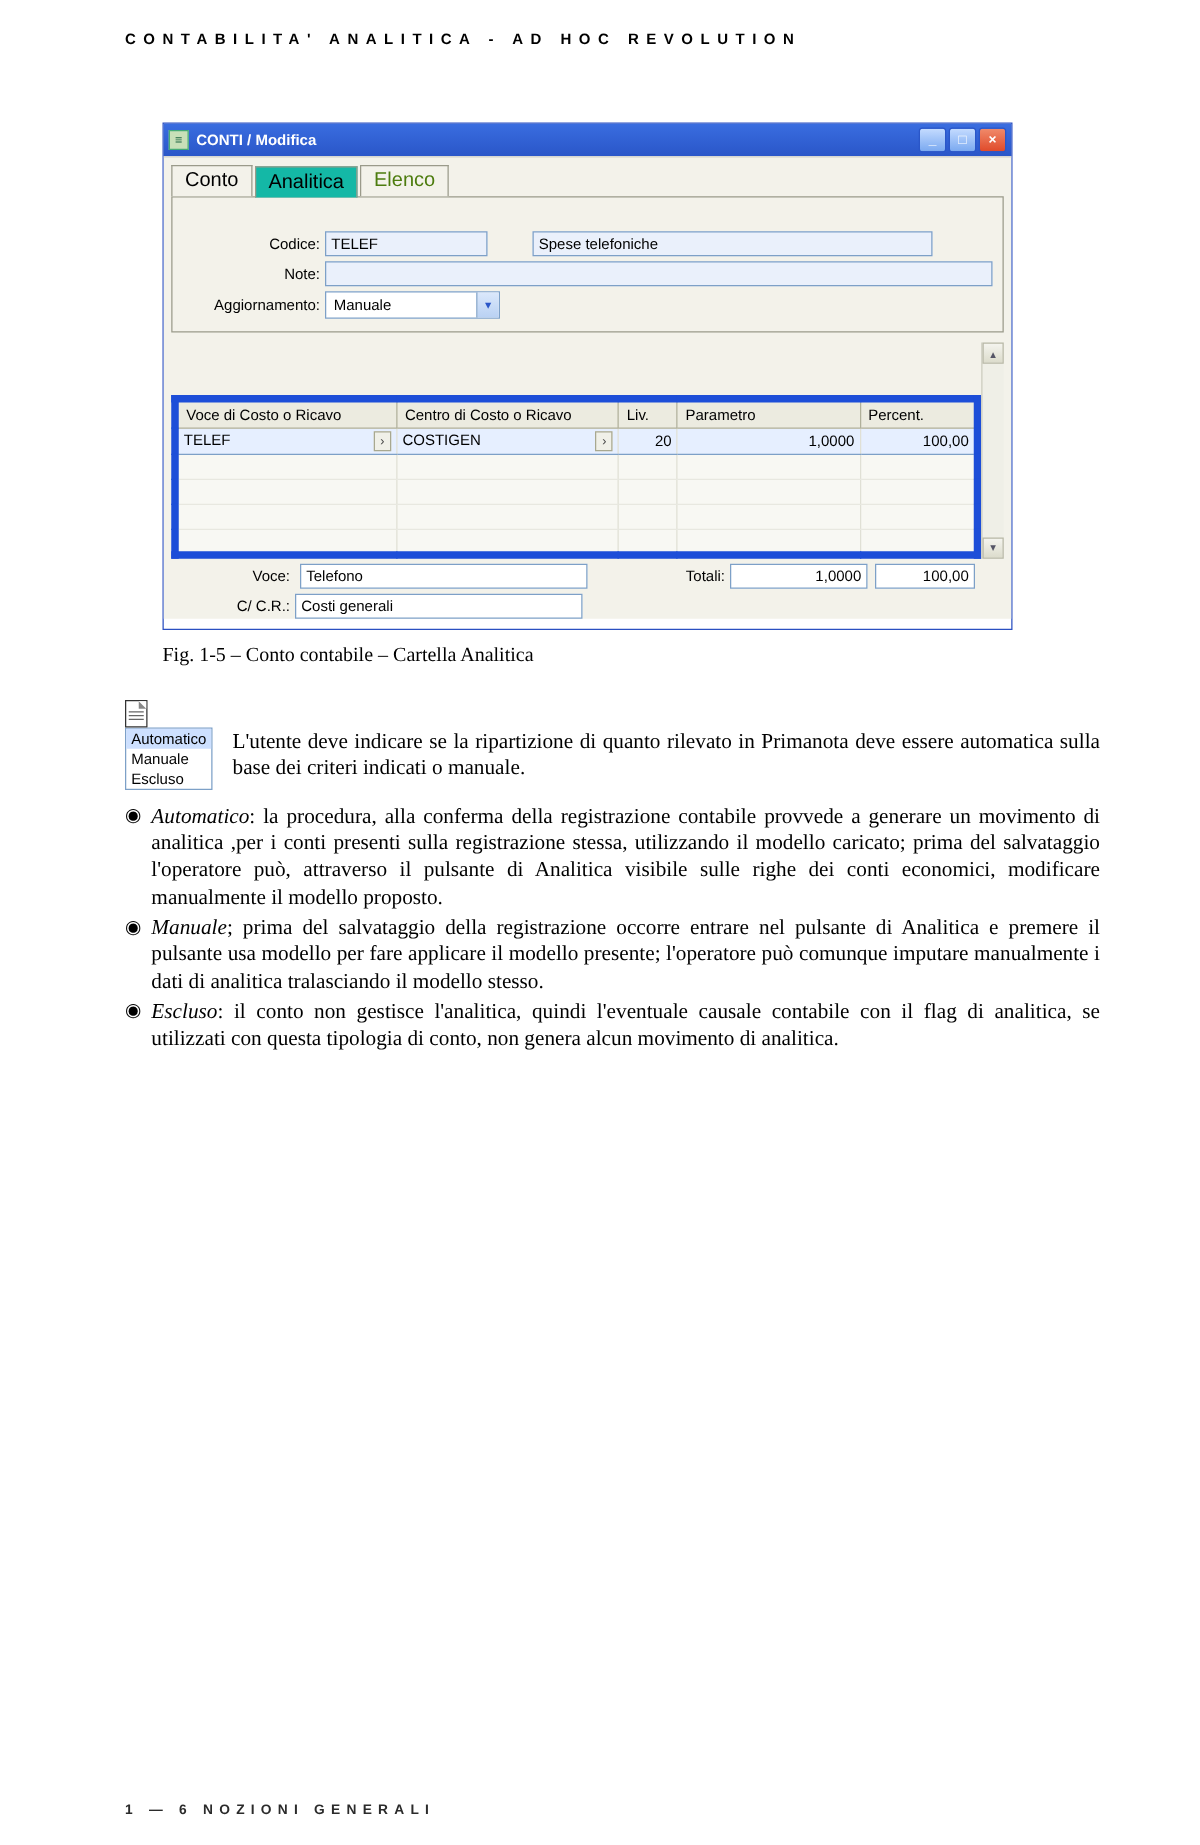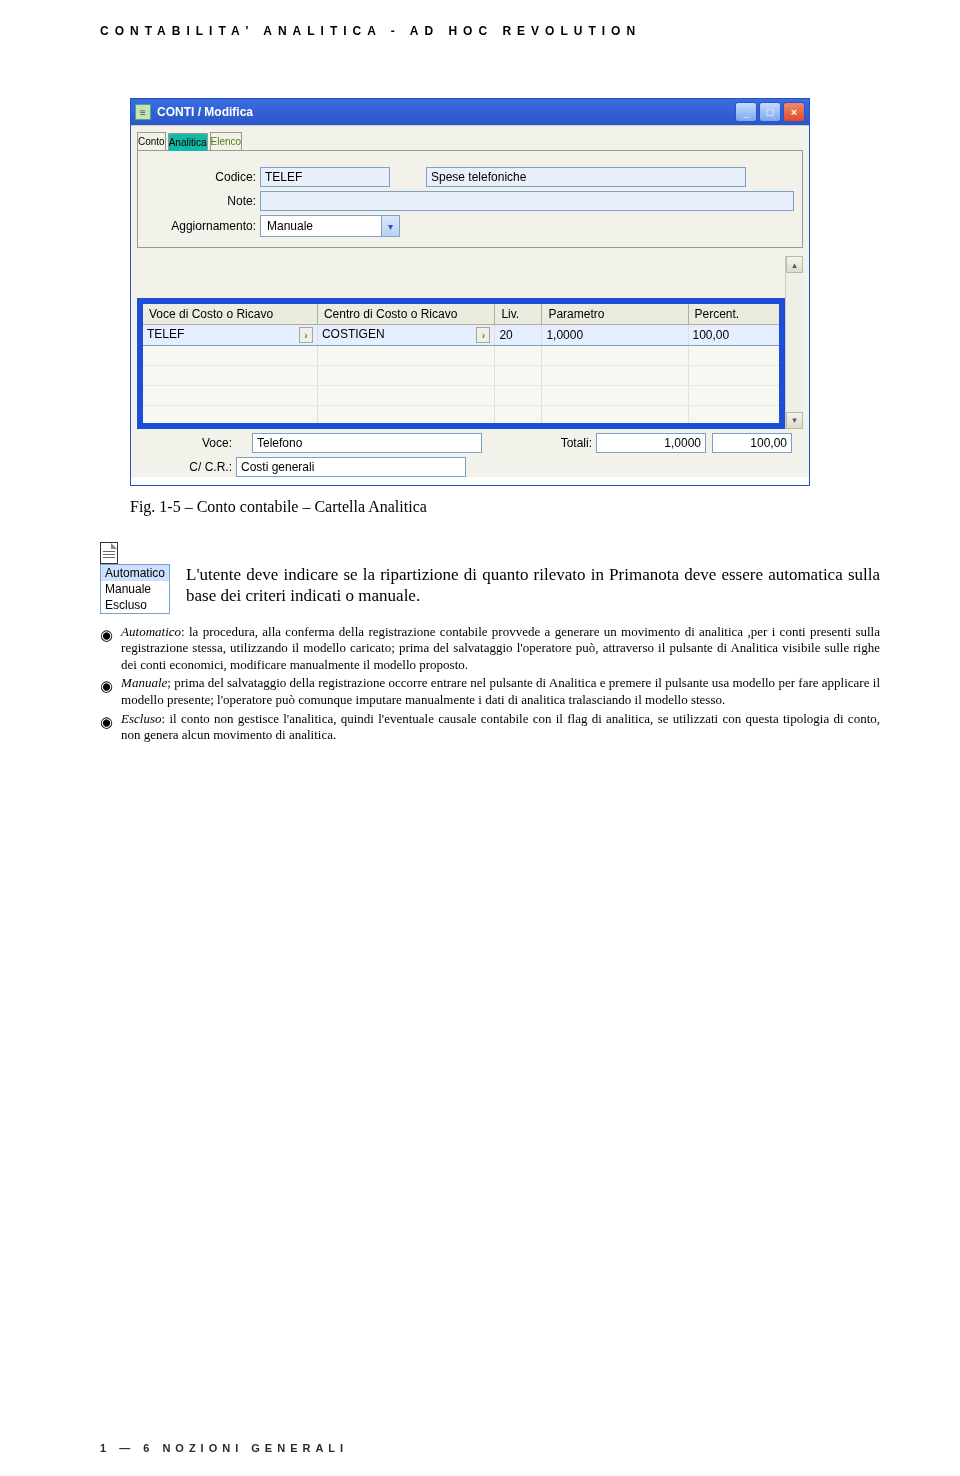--- a/index.html
+++ b/index.html
@@ -51,29 +51,29 @@
     border: 1px solid #2a56c8; border-radius: 3px;
     display: flex; align-items: center; justify-content: center;
     color: #fff; font-weight: bold; font-size: 11px;
   }
   .tbtn.close { background: linear-gradient(#f08a6a,#e04a2a); }
   .window-inner { background: #f3f2ea; border-top: 1px solid #cfcfc9; padding: 0; }
   .tabs { display: flex; gap: 2px; padding: 6px 6px 0 6px; }
   .tab {
     border: 1px solid #9a9a8a;
     border-bottom: none;
-    padding: 3px 0;
+    padding: 3px 10px;
     background: #f3f2ea;
-    font-size: 10px;
+    font-size: 16px;
   }
   .tab.active { background: #14b8a6; font-weight: normal; position: relative; top: 1px; }
   .tab.disabled { color: #4d7c0f; }
   .form-area {
     border: 1px solid #9a9a8a; border-top: 1px solid #9a9a8a;
-    margin: 0 6px; background: #f3f2ea; padding: 16px 8px 6px;
+    margin: 0 6px; background: #f3f2ea; padding: 27px 8px 6px;
   }
   .form-row { display: flex; align-items: center; margin-bottom: 4px; }
   .label { text-align: right; font-size: 12px; color: #000; }
   .field {
     border: 1px solid #7da0c7;
     background: #eaf0fb;
     height: 20px; padding: 2px 4px; font-size: 12px;
   }
   .combo {
     display: flex; align-items: center;
@@ -112,21 +112,21 @@
   }
   .grid tbody tr.sel td { background: #e6efff; border-top:1px solid #7da0c7; border-bottom:1px solid #7da0c7; }
   .lookup {
     width: 14px; height: 16px;
     background: #f0f0e8;
     border: 1px solid #a8a890;
     display: inline-flex; align-items: center; justify-content: center;
     font-size: 10px; color: #444;
     margin-left: 4px;
   }
-  .num { text-align: left; }
+  .num { text-align: right; }
   .grid-scroll {
     width: 18px; background: #efefe7; border-left: 1px solid #ccccbe;
     display: flex; flex-direction: column; justify-content: space-between;
   }
   .grid-scroll .s-btn {
     height: 17px; background: linear-gradient(#f4f4ee,#dcdccc);
     border: 1px solid #b8b8a6;
     display: flex; align-items: center; justify-content: center;
     font-size: 9px; color: #556;
   }
@@ -169,21 +169,21 @@
     font-family: Garamond, "Times New Roman", serif;
     font-size: 17px;
     line-height: 1.28;
     text-align: justify;
   }
   .bullet-list { margin-top: 10px; }
   .bullet-item { display: flex; gap: 8px; margin-bottom: 2px; }
   .bullet-mark { font-size: 15px; line-height: 1.3; position: relative; top: 2px; }
   .bullet-text {
     font-family: Garamond, "Times New Roman", serif;
-    font-size: 13px; line-height: 1.28; text-align: justify; flex: 1;
+    font-size: 17px; line-height: 1.28; text-align: justify; flex: 1;
   }
   .bullet-text .lead { font-style: italic; }
   .footer {
     position: absolute;
     bottom: 22px; left: 100px;
     font-family: Arial, sans-serif;
     font-weight: bold;
     font-size: 11px;
     letter-spacing: 5px;
     color: #2b2b2b;
@@ -289,21 +289,21 @@
           <div class="s-btn">▴</div>
           <div style="flex:1"></div>
           <div class="s-btn">▾</div>
         </div>
       </div>
     </div>
 
     <div class="bottom-fields">
       <div class="form-row">
         <div class="label" style="width:95px">Voce:</div>
-        <div class="field" style="width:230px; margin-left:20px; background:#fff;">Telefono</div>
+        <div class="field" style="width:230px; margin-left:8px; background:#fff;">Telefono</div>
         <div class="label" style="width:110px">Totali:</div>
         <div class="field num" style="width:110px; margin-left:4px; background:#fff; text-align:right">1,0000</div>
         <div class="field num" style="width:80px; margin-left:6px; background:#fff; text-align:right">100,00</div>
       </div>
       <div class="form-row">
         <div class="label" style="width:95px">C/ C.R.:</div>
         <div class="field" style="width:230px; margin-left:4px; background:#fff;">Costi generali</div>
       </div>
     </div>
   </div>

